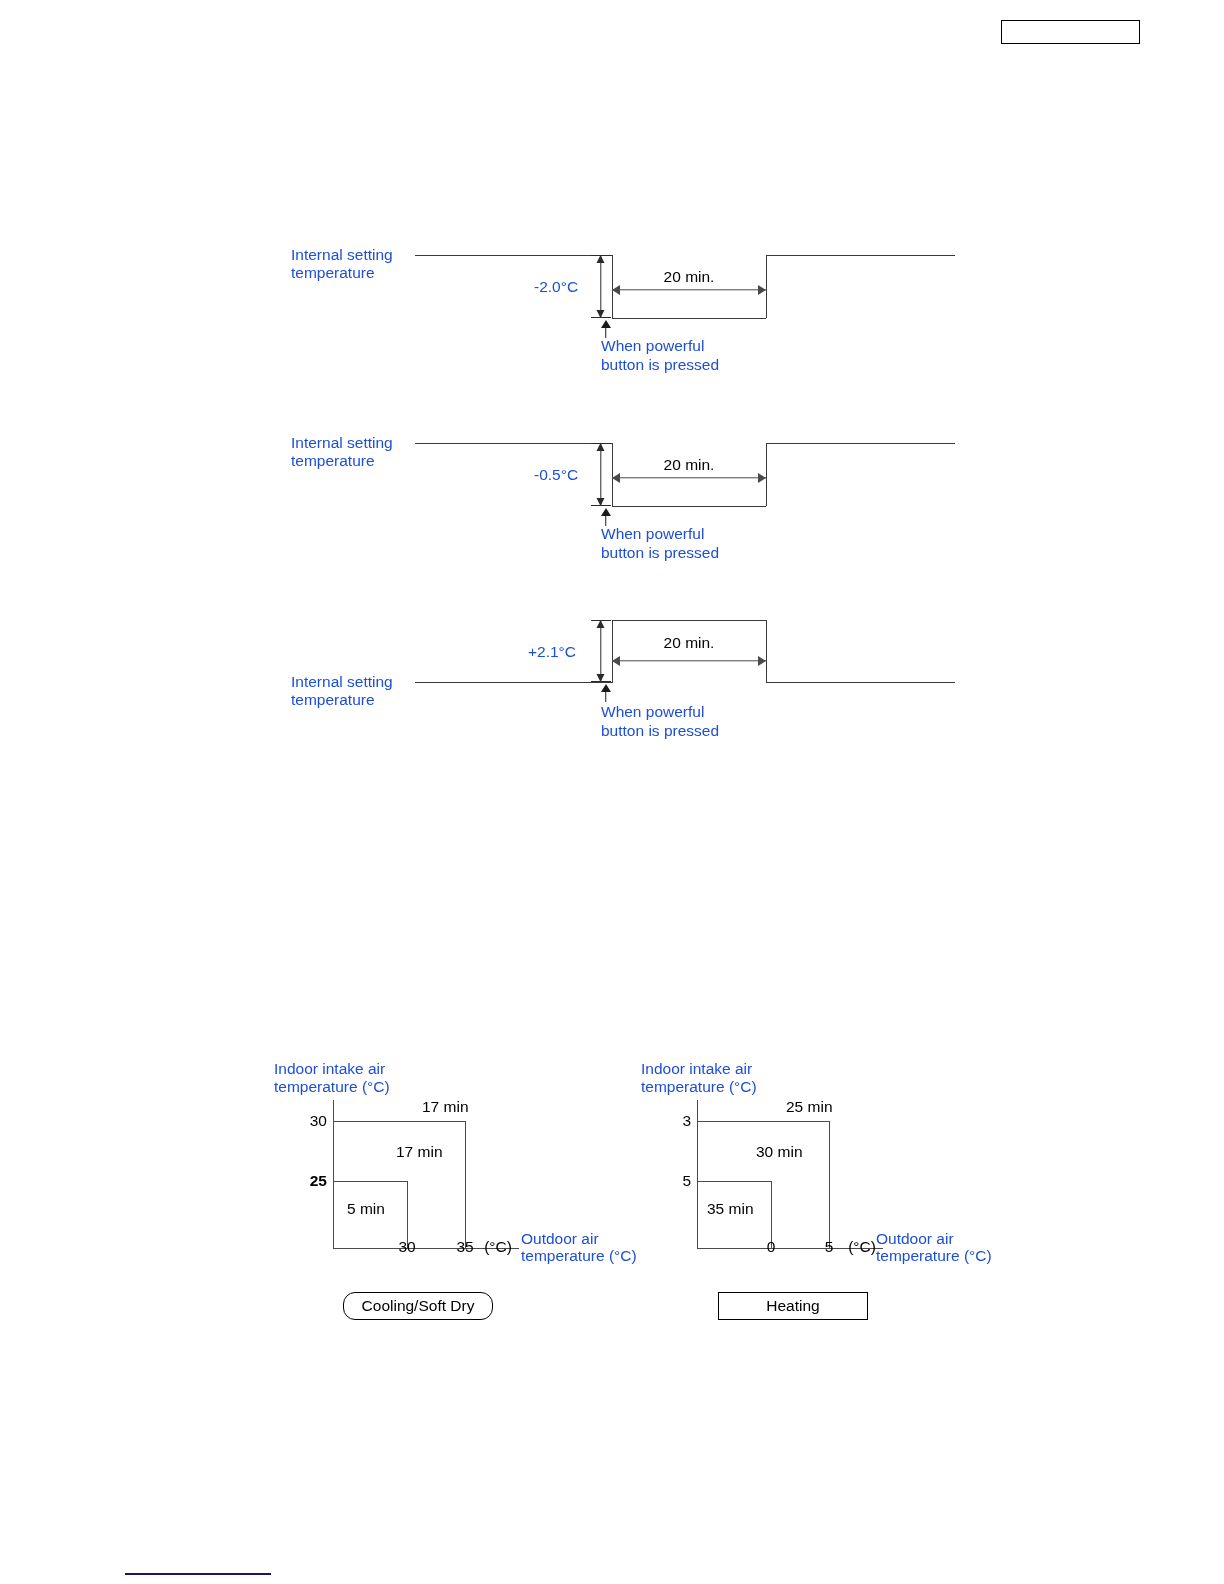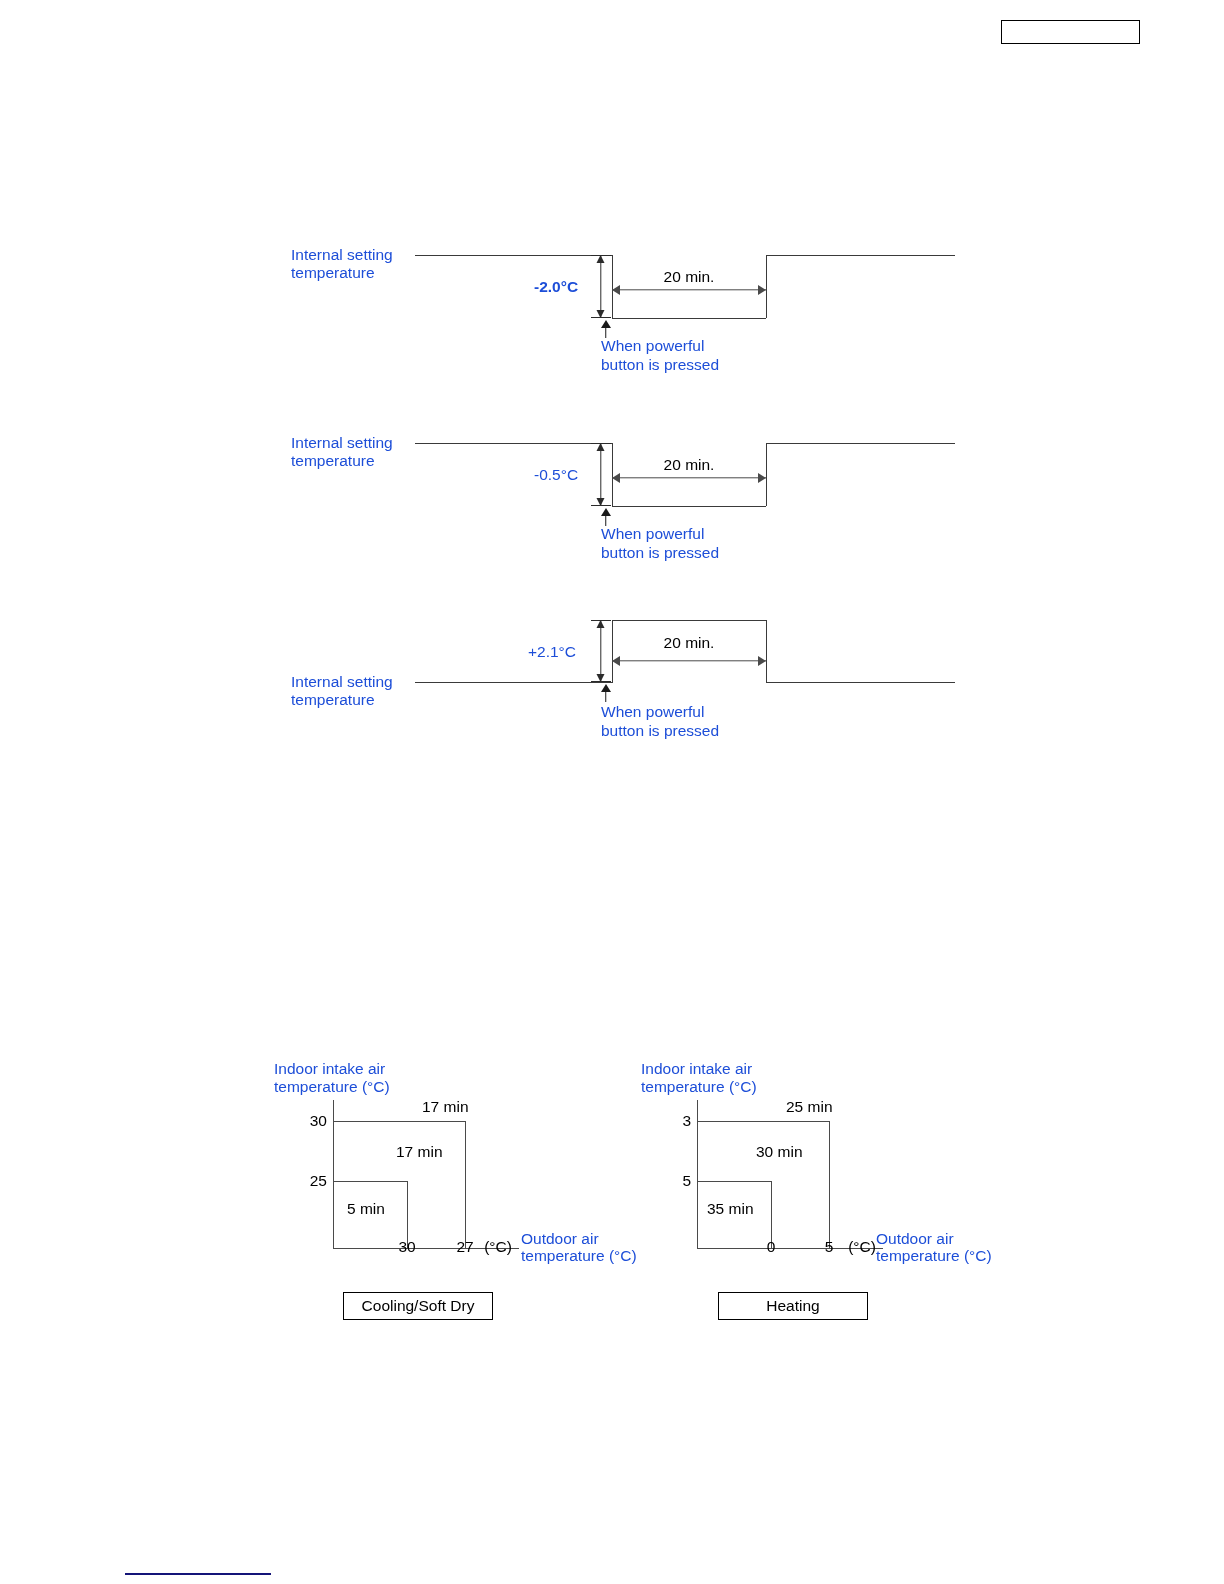--- a/index.html
+++ b/index.html
@@ -203,21 +203,21 @@
     <div class="vline" style="left:766px; top:255px; height:63px;"></div>
     <div class="hline" style="left:766px; top:255px; width:189px;"></div>
 
     <div class="vdim" style="left:594px; top:255px; width:14px; height:63px;">
       <div class="tick-t"></div>
       <div class="bar"></div>
       <div class="cap-t"></div>
       <div class="cap-b"></div>
       <div class="tick-b"></div>
     </div>
-    <div class="txt" style="left:534px; top:278px;font-weight:bold;">-2.0°C</div>
+    <div class="txt" style="left:534px; top:278px;">-2.0°C</div>
 
     <div class="hdim" style="left:612px; top:284px; width:154px;">
       <div class="bar"></div>
       <div class="cap-l"></div>
       <div class="cap-r"></div>
     </div>
     <div class="txt-c" style="left:612px; top:268px; width:154px;">20 min.</div>
 
     <div class="uparrow" style="left:600px; top:320px; height:18px;">
       <div class="head"></div>
@@ -303,34 +303,34 @@
     <div class="axis-vline" style="left:333px; top:1100px; height:149px;"></div>
     <div class="axis-line" style="left:333px; top:1248px; width:186px;"></div>
 
     <div class="box-edge-h" style="left:333px; top:1121px; width:132px;"></div>
     <div class="box-edge-v" style="left:465px; top:1121px; height:127px;"></div>
 
     <div class="box-edge-h" style="left:333px; top:1181px; width:74px;"></div>
     <div class="box-edge-v" style="left:407px; top:1181px; height:67px;"></div>
 
     <div class="ytick-label" style="left:293px; top:1112px; width:34px;">30</div>
-    <div class="ytick-label" style="left:293px; top:1172px; width:34px;">25</div>
+    <div class="ytick-label" style="left:293px; top:1172px; width:34px;font-weight:bold;">25</div>
 
     <div class="xtick-label" style="left:387px; top:1238px; width:40px;">30</div>
-    <div class="xtick-label" style="left:445px; top:1238px; width:40px;">27</div>
+    <div class="xtick-label" style="left:445px; top:1238px; width:40px;">35</div>
     <div class="xtick-label" style="left:478px; top:1238px; width:40px;">(°C)</div>
 
     <div class="region-label" style="left:422px; top:1098px;">17 min</div>
     <div class="region-label" style="left:396px; top:1143px;">17 min</div>
     <div class="region-label" style="left:347px; top:1200px;">5 min</div>
 
     <div class="txt" style="left:521px; top:1230px;">Outdoor air</div>
     <div class="txt" style="left:521px; top:1247px;">temperature (°C)</div>
 
-    <div class="caption-box" style="left:343px; top:1292px; width:148px; height:26px;">Cooling/Soft Dry</div>
+    <div class="caption-box" style="left:343px; top:1292px; width:148px; height:26px;border-radius:12px;">Cooling/Soft Dry</div>
   </div>
 
   <div class="chart">
 
     <div class="txt" style="left:641px; top:1060px;">Indoor intake air</div>
     <div class="txt" style="left:641px; top:1078px;">temperature (°C)</div>
 
     <div class="axis-vline" style="left:697px; top:1100px; height:149px;"></div>
     <div class="axis-line" style="left:697px; top:1248px; width:186px;"></div>
 

